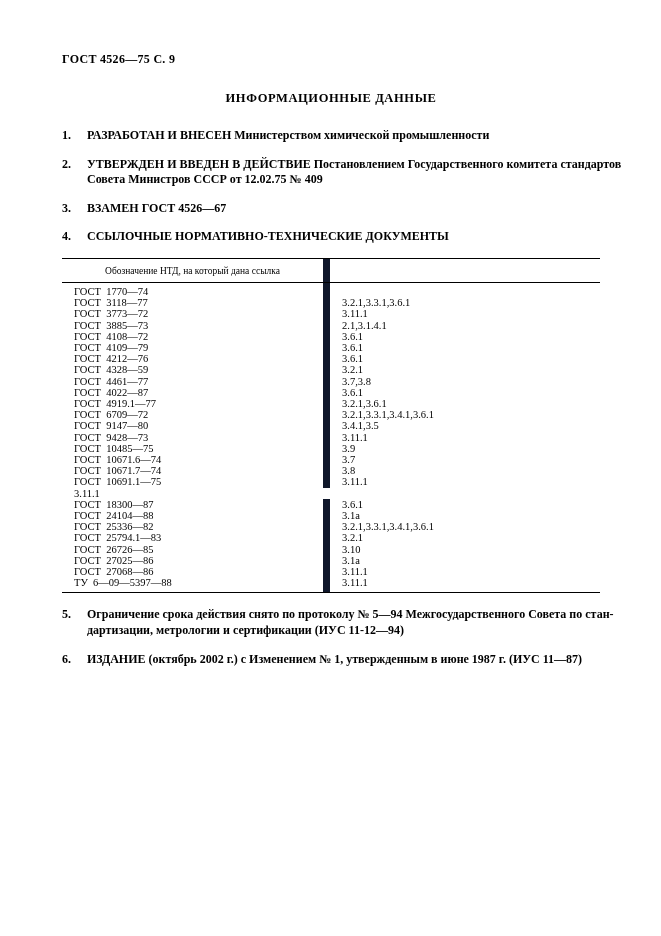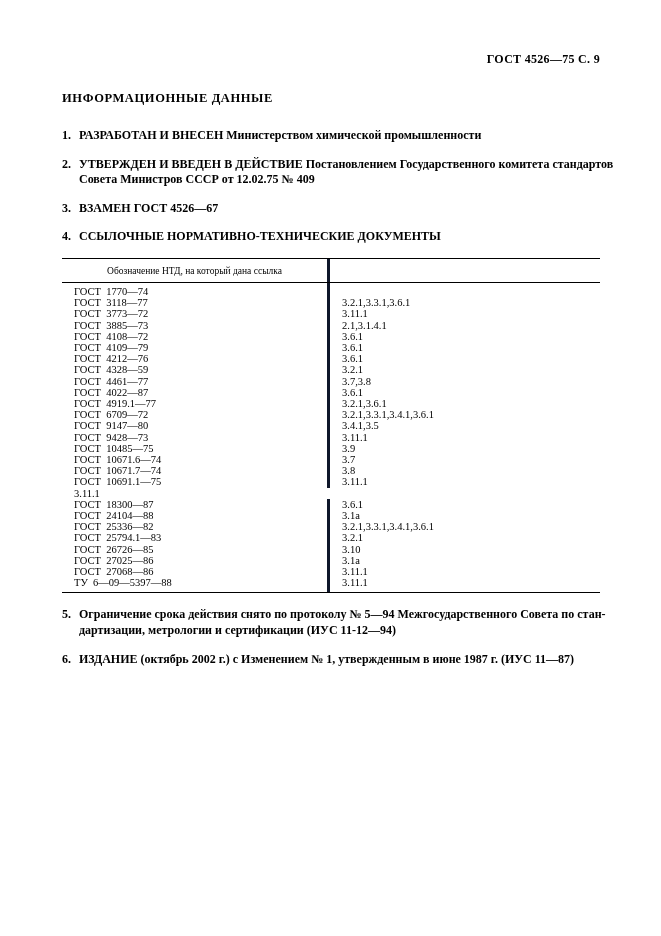--- a/index.html
+++ b/index.html
@@ -7,61 +7,61 @@
   body {
     width:661px; height:936px;
     font-family:"Liberation Serif", serif;
     color:#000;
     position:relative;
     overflow:hidden;
   }
   .page { padding:52px 61px 0 62px; }
 
   .doc-header {
-    text-align:right;
     font-weight:bold;
     font-size:12px;
     letter-spacing:0.3px;
   }
 
   .doc-title {
+    text-align:center;
     font-weight:bold;
     font-size:12.5px;
     letter-spacing:0.6px;
     margin-top:24px;
   }
 
   .items-top { margin-top:22px; }
   .item {
     display:flex;
     font-weight:bold;
     font-size:12px;
     line-height:1.3;
     margin-bottom:13px;
   }
   .item-num { width:17px; flex:none; }
   .item-text { flex:1; }
-  .item-text div { white-space:nowrap; }
+  .item-text div { white-space:nowrap;margin-left:8px; }
 
   .ref-table {
     margin-top:6px;
     border-top:1.5px solid #000;
     border-bottom:1.5px solid #000;
     font-size:10.5px;
   }
   .thead {
     display:flex;
     border-bottom:1px solid #000;
   }
   .th {
     text-align:center;
     font-size:9.5px;
     padding:7px 4px 6px;
   }
-  .col1 { width:268px; border-right:3px solid #0f172a; }
+  .col1 { width:268px; border-right:7px solid #0f172a; }
   .col2 { flex:1; }
   .trow { display:flex;justify-content:space-between; }
   .tcell {
     line-height:11.2px;
     white-space:pre;
     overflow:hidden;
   }
   .trow .col1 { padding-left:12px; }
   .trow .col2 { padding-left:12px; }
   .trow:first-child .tcell { padding-top:3px; }

